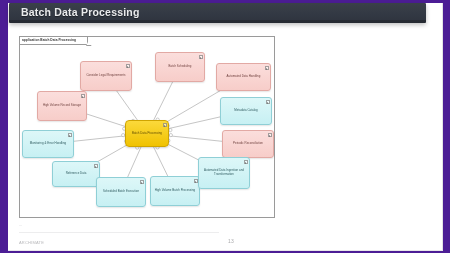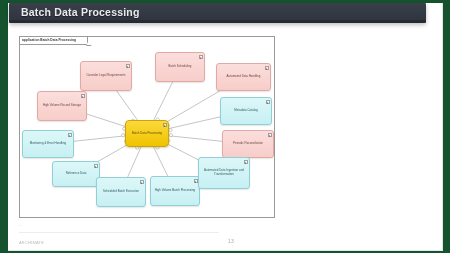--- a/index.html
+++ b/index.html
@@ -6,21 +6,21 @@
   body{
     width:450px;height:253px;overflow:hidden;
     background:#ffffff;
     font-family:"Liberation Sans", sans-serif;
     position:relative;
   }
 
   
   .viewer{
     position:absolute;left:0;top:0;width:450px;height:253px;
-    background:#14532d;
+    background:#4c1d95;
   }
   .page-sheet{
     position:absolute;left:8px;top:3px;width:434px;height:247px;
     background:#ffffff;
     border-right:1px solid #e3e3e6;
     border-bottom:1px solid #e8e8ea;
   }
 
   
   .titlebar{

